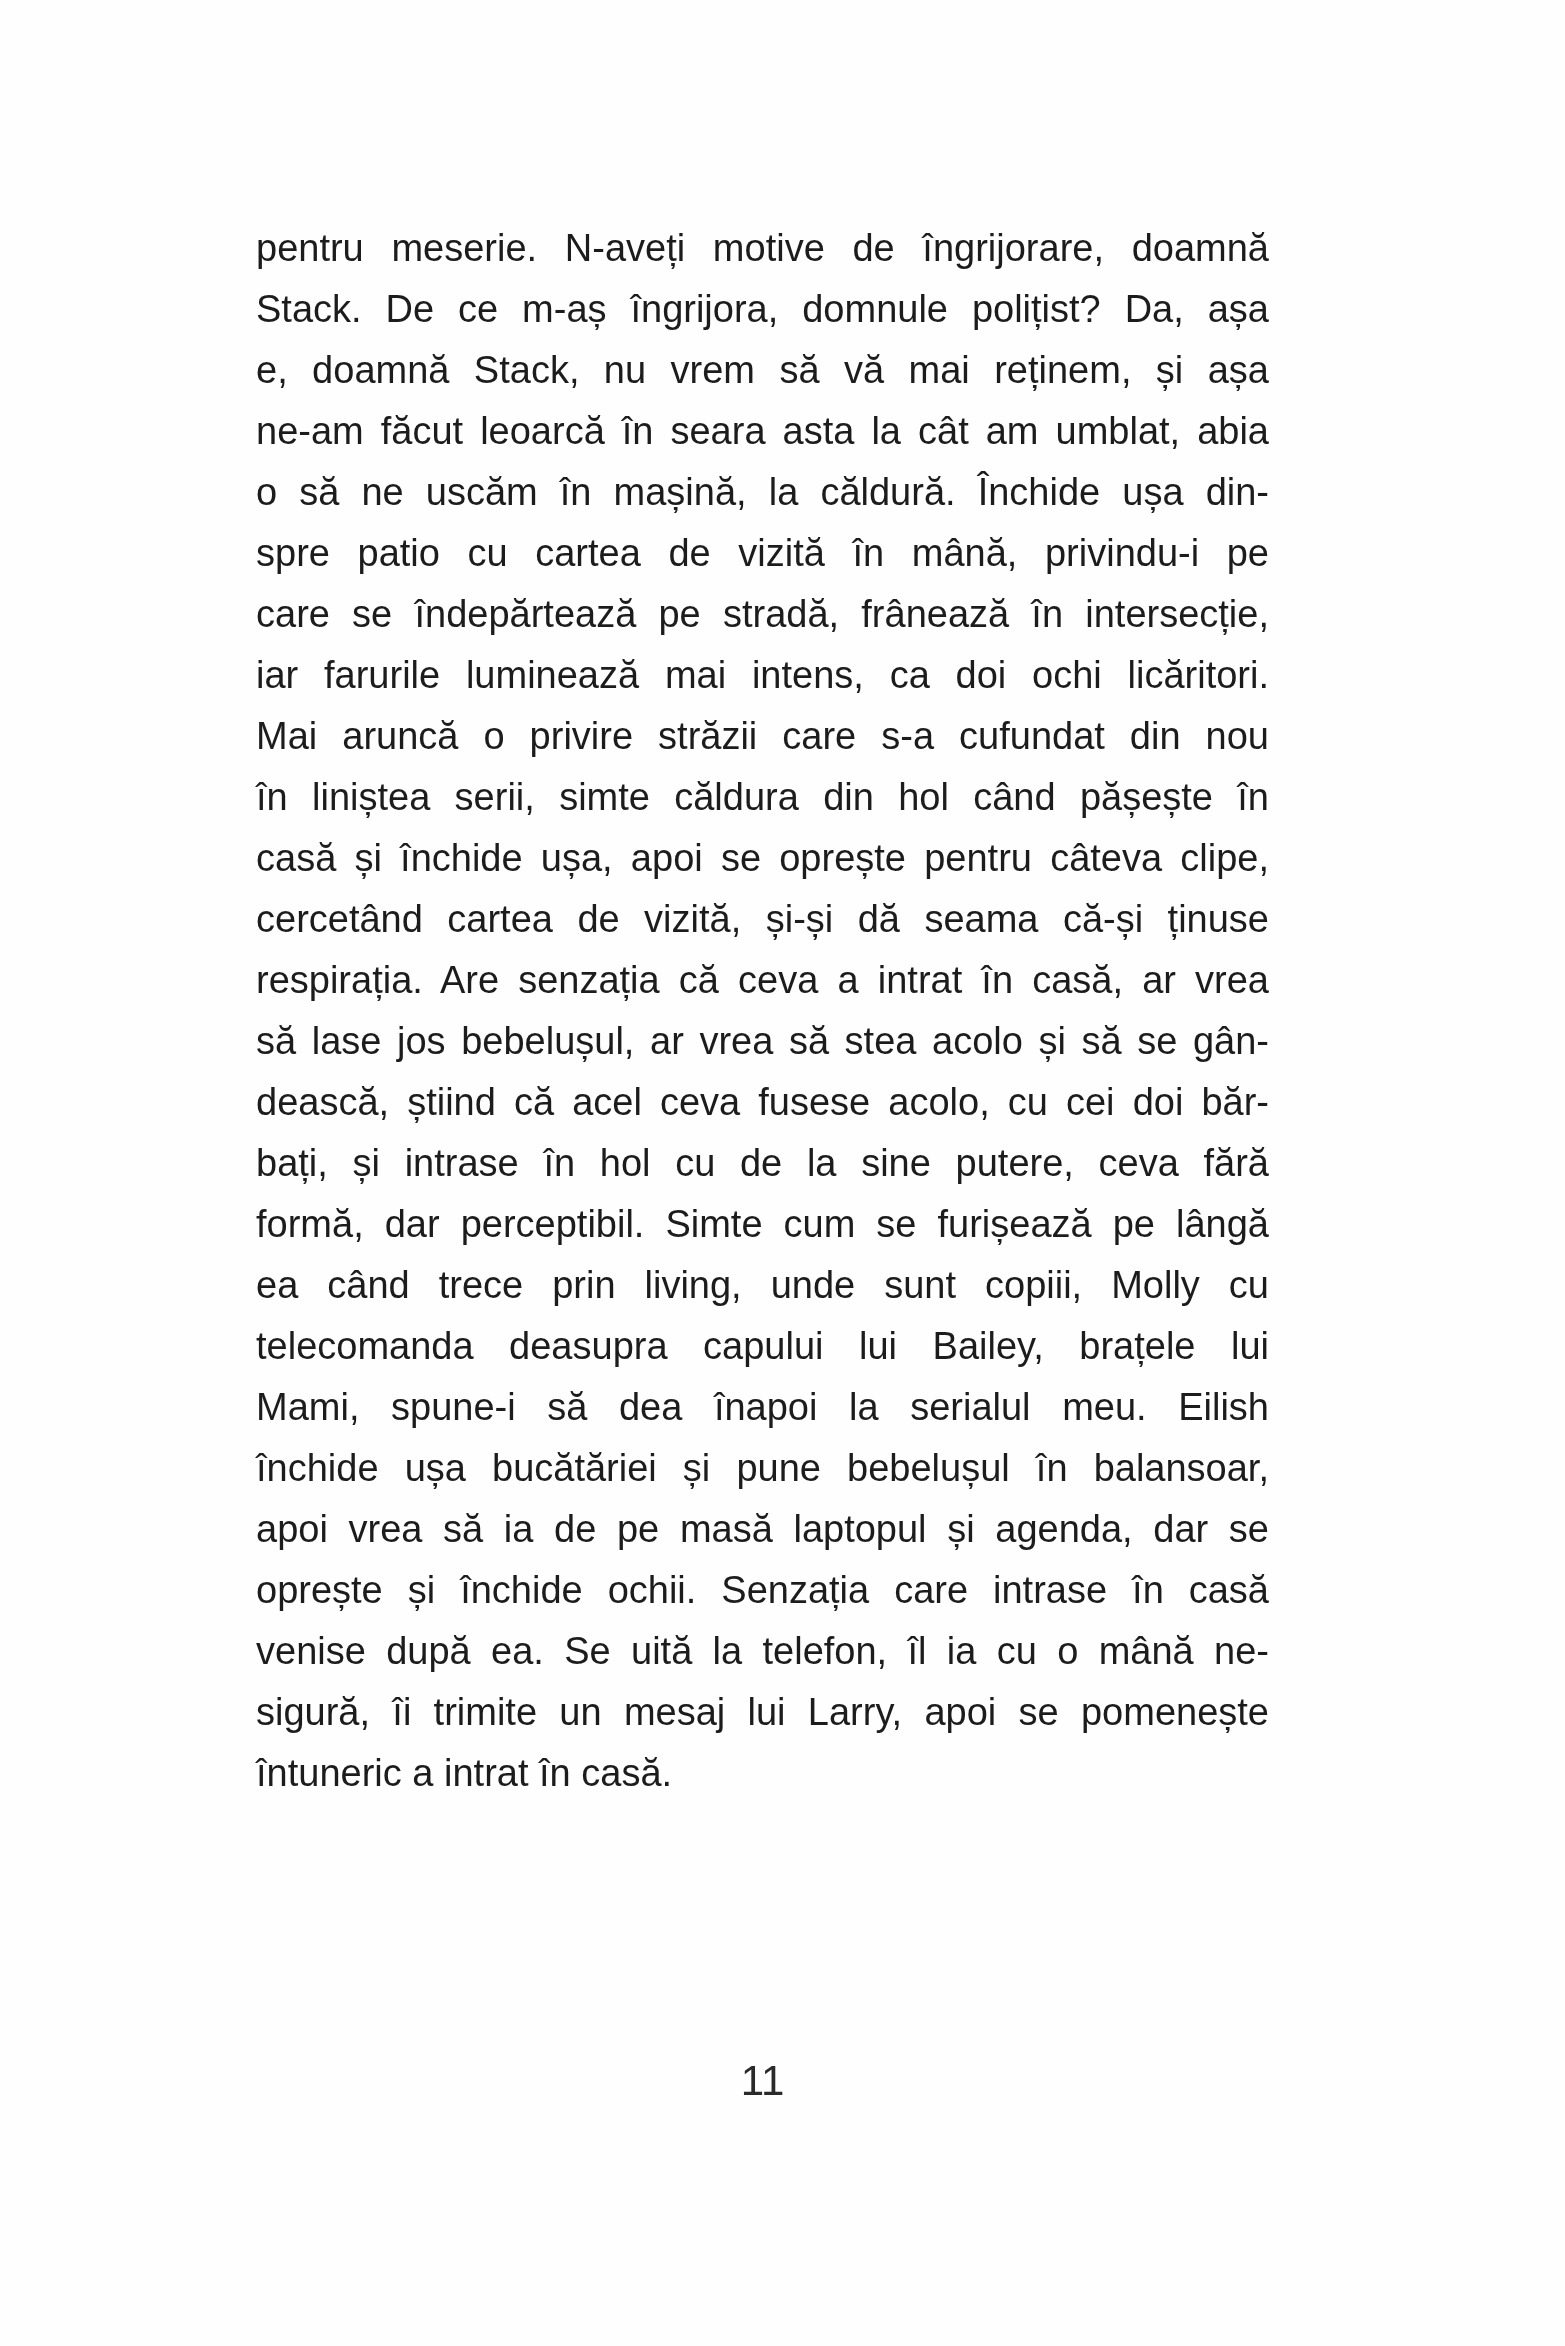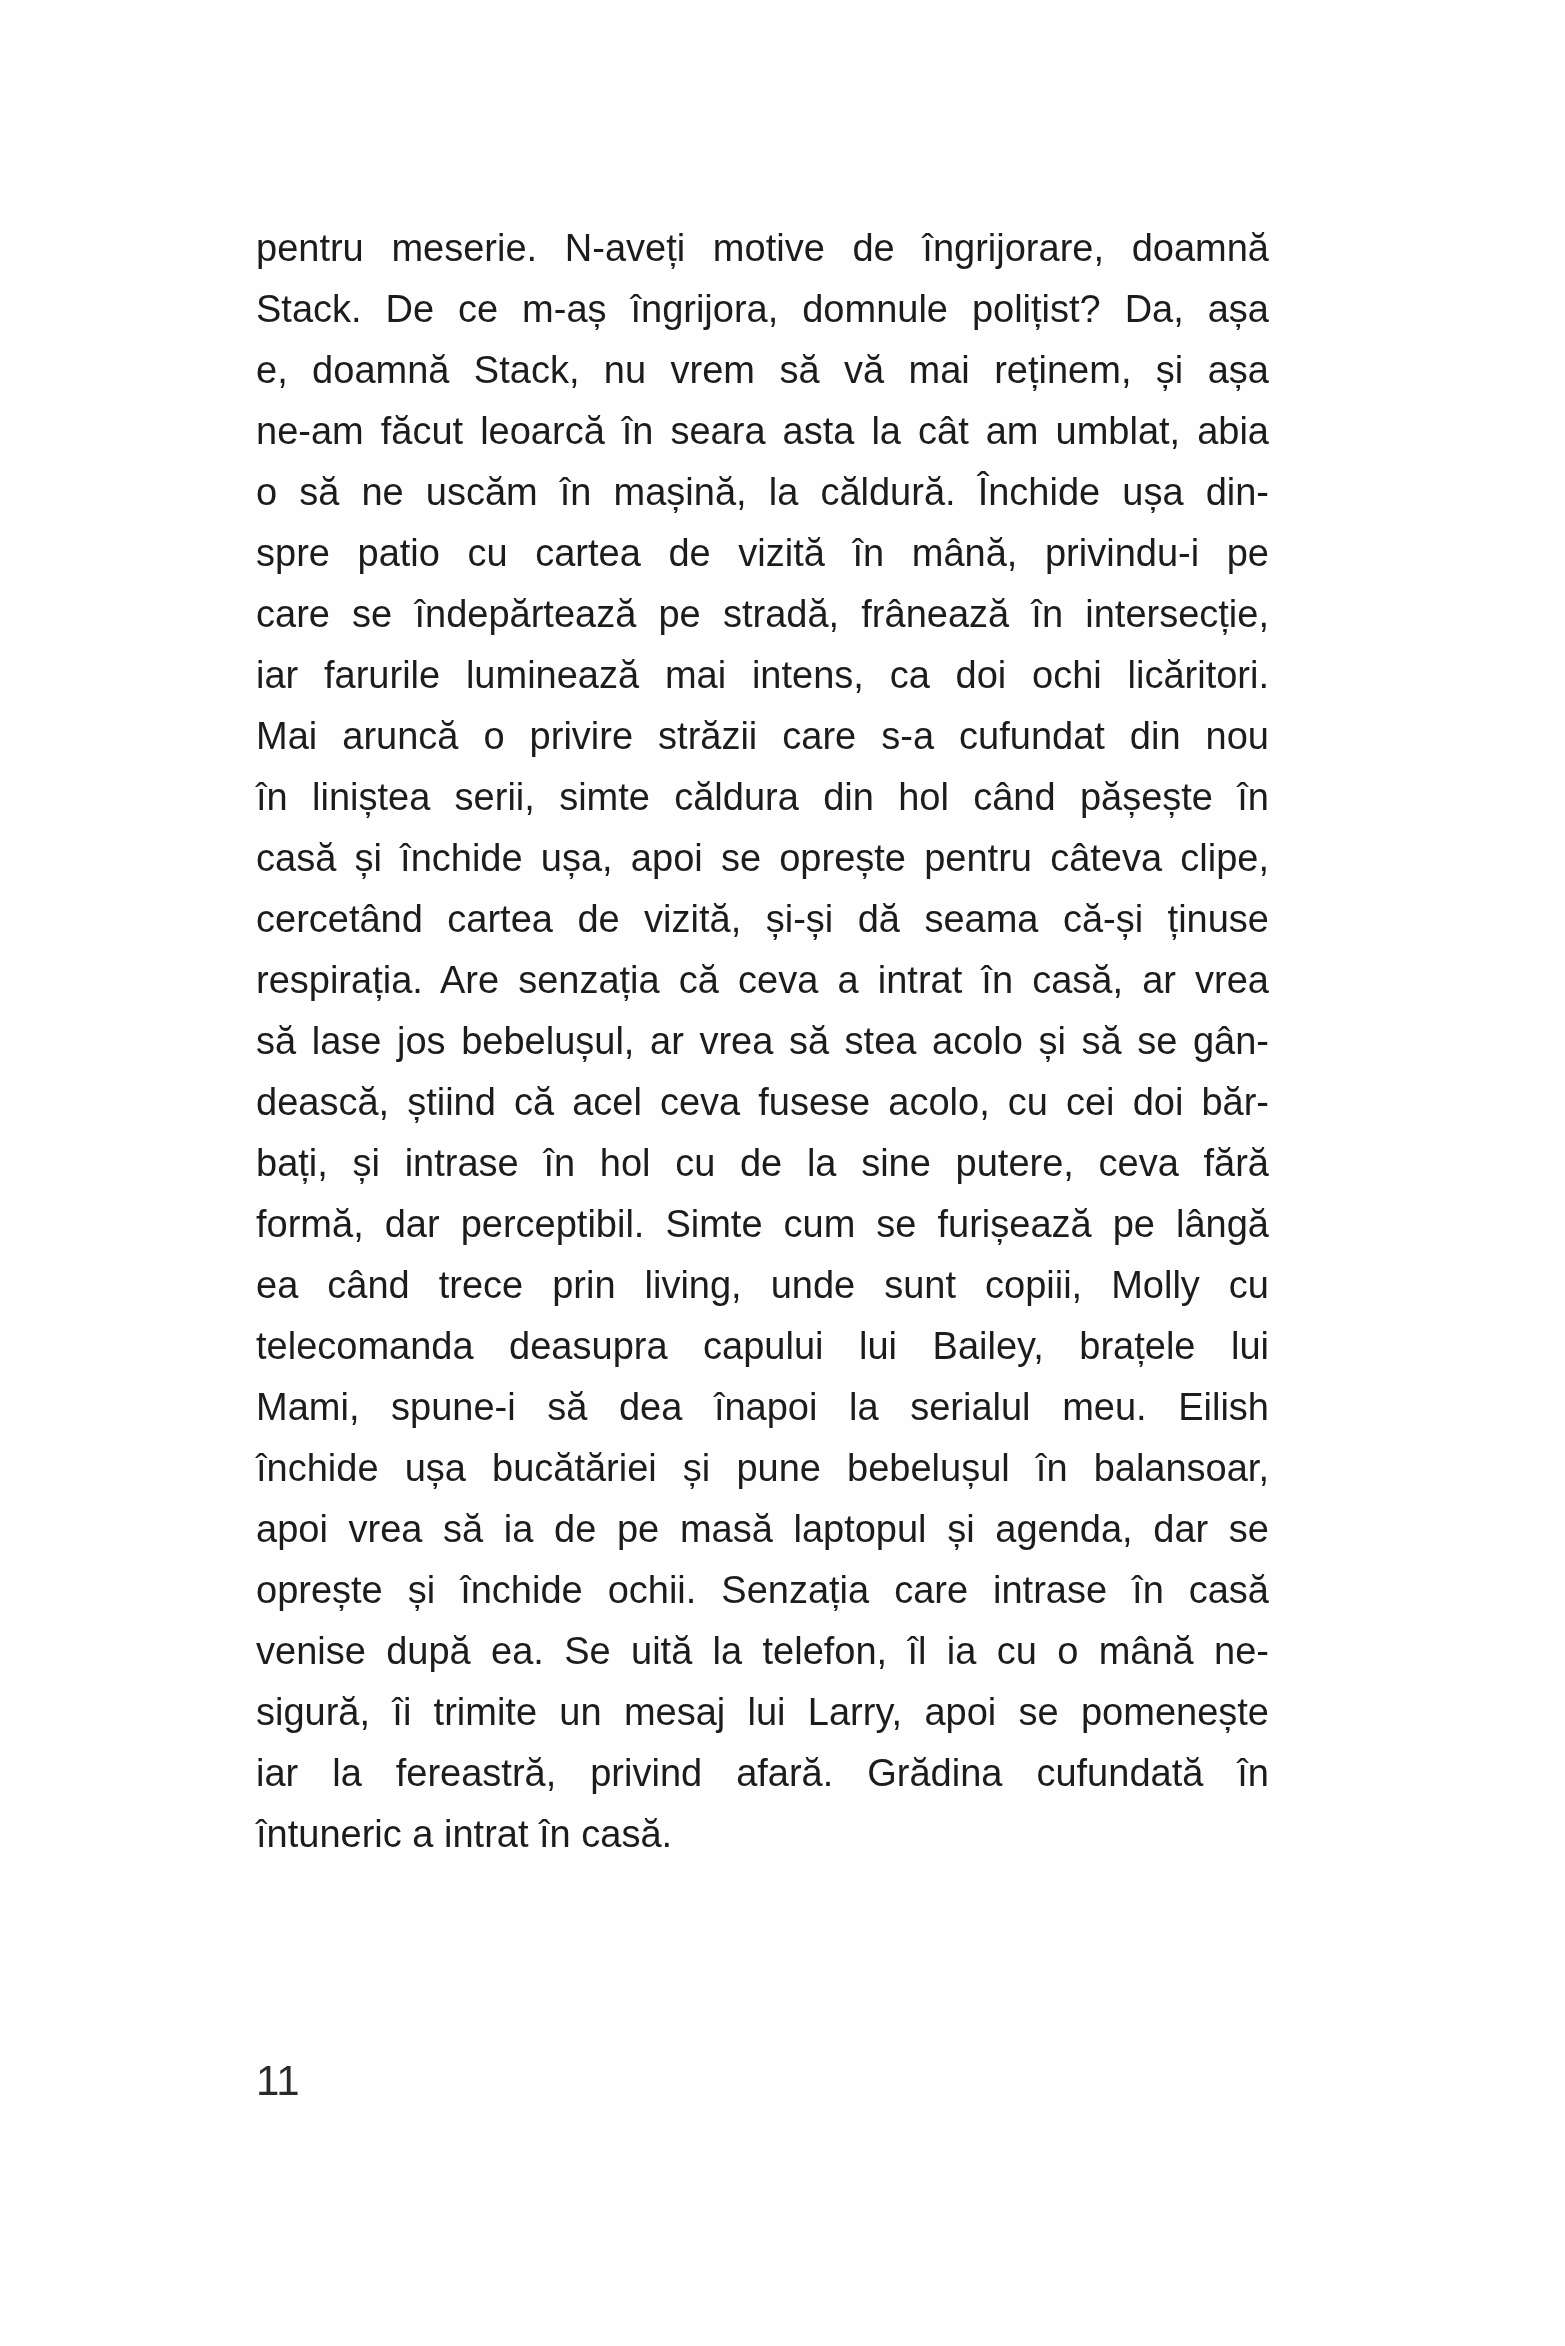--- a/index.html
+++ b/index.html
@@ -31,21 +31,21 @@
     white-space: nowrap;
   }
   .line.last {
     text-align-last: left;
   }
   .folio {
     position: absolute;
     top: 2057px;
     left: 256px;
     width: 1013px;
-    text-align: left;
+    text-align: center;
     font-size: 42px;
     line-height: 47px;
     color: #2a2a2a;
   }
 </style>
 </head>
 <body>
 
 <div class="page">
   <div class="text-block">
@@ -67,18 +67,17 @@
       <div class="line">bați, și intrase în hol cu de la sine putere, ceva fără</div>
       <div class="line">formă, dar perceptibil. Simte cum se furișează pe lângă</div>
       <div class="line">ea când trece prin living, unde sunt copiii, Molly cu</div>
       <div class="line">telecomanda deasupra capului lui Bailey, brațele lui</div>
       <div class="line">Mami, spune-i să dea înapoi la serialul meu. Eilish</div>
       <div class="line">închide ușa bucătăriei și pune bebelușul în balansoar,</div>
       <div class="line">apoi vrea să ia de pe masă laptopul și agenda, dar se</div>
       <div class="line">oprește și închide ochii. Senzația care intrase în casă</div>
       <div class="line">venise după ea. Se uită la telefon, îl ia cu o mână ne-</div>
       <div class="line">sigură, îi trimite un mesaj lui Larry, apoi se pomenește</div>
-      <div class="line">iar la fereastră, privind afară. Grădina cufundată în</div>
       <div class="line last">întuneric a intrat în casă.</div>
     </div>
   <div class="folio">11</div>
 </div>
 
 
 </body></html>

